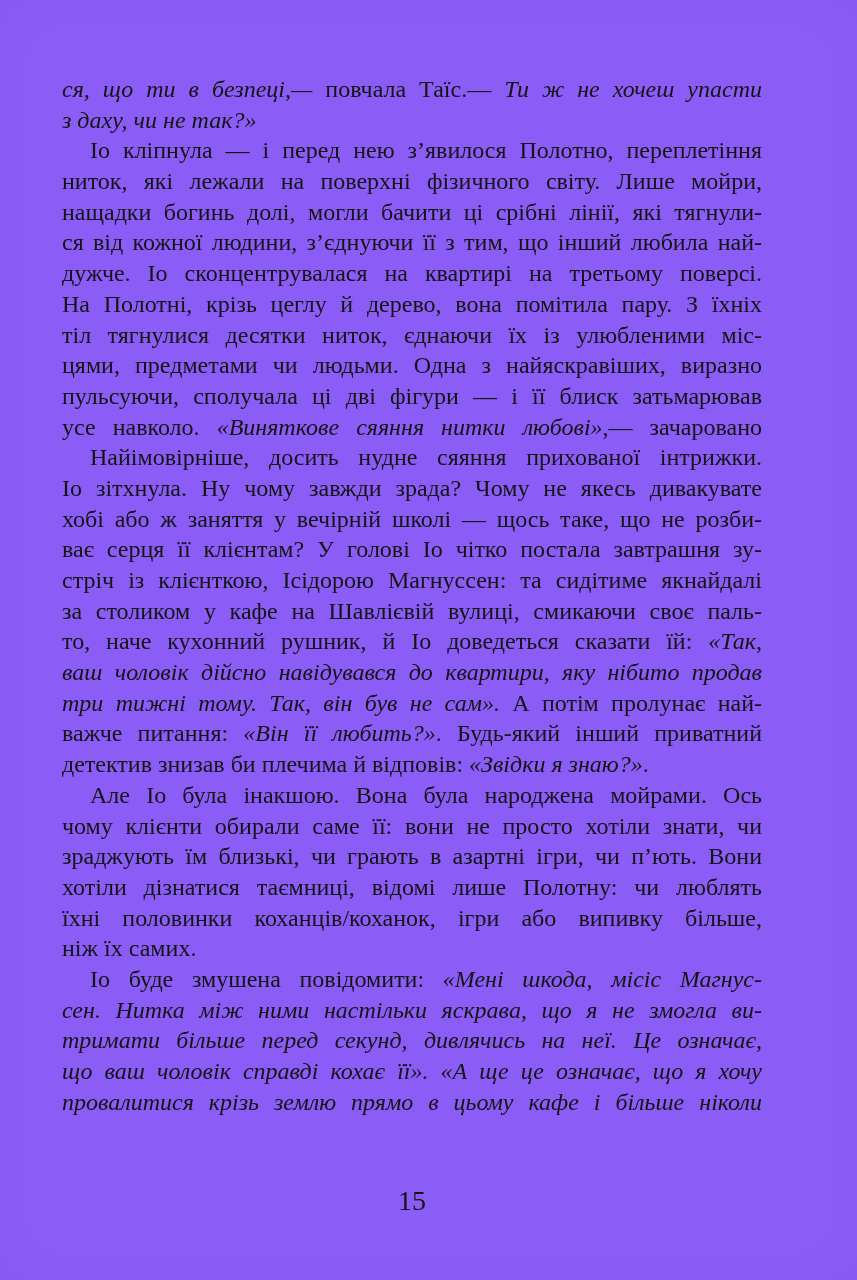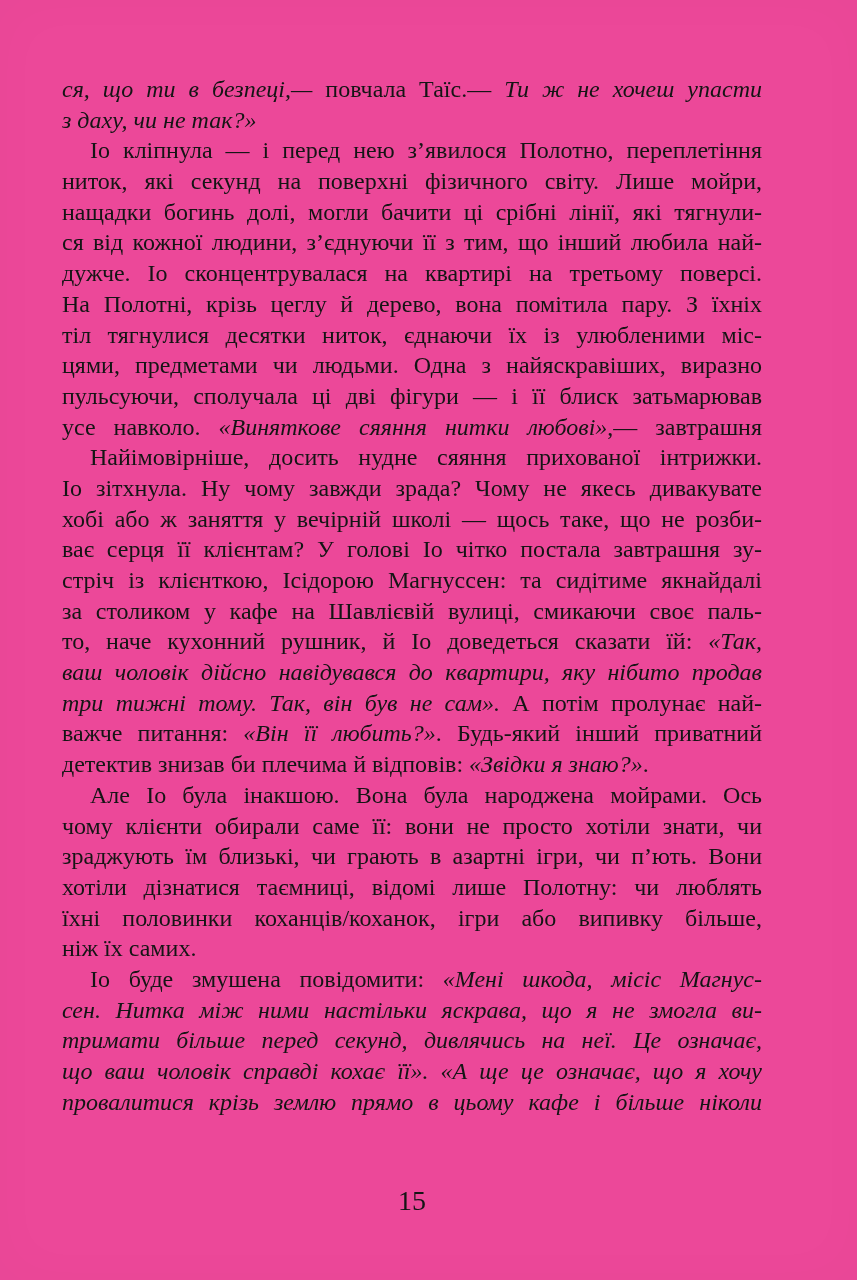--- a/index.html
+++ b/index.html
@@ -51,34 +51,34 @@
     top: 1186px;
     width: 700px;
     text-align: center;
     font-size: 28px;
     line-height: 30px;
   }
 </style>
 </head>
 <body>
 
-<div class="book-page" style="background: #ec4899; color: rgb(21, 21, 21);">
+<div class="book-page" style="background: #8b5cf6; color: rgb(21, 21, 21);">
   <div class="text-block">
       <div class="text-line"><span class="seg-italic">ся, що ти в безпеці,— </span><span class="seg-roman">повчала Таїс.— </span><span class="seg-italic">Ти ж не хочеш упасти</span></div>
       <div class="text-line par-end"><span class="seg-italic">з даху, чи не так?»</span></div>
       <div class="text-line indent"><span class="seg-roman">Іо кліпнула — і перед нею з’явилося Полотно, переплетіння</span></div>
-      <div class="text-line"><span class="seg-roman">ниток, які секунд на поверхні фізичного світу. Лише мойри,</span></div>
+      <div class="text-line"><span class="seg-roman">ниток, які лежали на поверхні фізичного світу. Лише мойри,</span></div>
       <div class="text-line"><span class="seg-roman">нащадки богинь долі, могли бачити ці срібні лінії, які тягнули-</span></div>
       <div class="text-line"><span class="seg-roman">ся від кожної людини, з’єднуючи її з тим, що інший любила най-</span></div>
       <div class="text-line"><span class="seg-roman">дужче. Іо сконцентрувалася на квартирі на третьому поверсі.</span></div>
       <div class="text-line"><span class="seg-roman">На Полотні, крізь цеглу й дерево, вона помітила пару. З їхніх</span></div>
       <div class="text-line"><span class="seg-roman">тіл тягнулися десятки ниток, єднаючи їх із улюбленими міс-</span></div>
       <div class="text-line"><span class="seg-roman">цями, предметами чи людьми. Одна з найяскравіших, виразно</span></div>
       <div class="text-line"><span class="seg-roman">пульсуючи, сполучала ці дві фігури — і її блиск затьмарював</span></div>
-      <div class="text-line"><span class="seg-roman">усе навколо. </span><span class="seg-italic">«Виняткове сяяння нитки любові»</span><span class="seg-roman">,— завтрашня</span></div>
+      <div class="text-line"><span class="seg-roman">усе навколо. </span><span class="seg-italic">«Виняткове сяяння нитки любові»</span><span class="seg-roman">,— зачаровано</span></div>
       <div class="text-line indent"><span class="seg-roman">Найімовірніше, досить нудне сяяння прихованої інтрижки.</span></div>
       <div class="text-line"><span class="seg-roman">Іо зітхнула. Ну чому завжди зрада? Чому не якесь дивакувате</span></div>
       <div class="text-line"><span class="seg-roman">хобі або ж заняття у вечірній школі — щось таке, що не розби-</span></div>
       <div class="text-line"><span class="seg-roman">ває серця її клієнтам? У голові Іо чітко постала завтрашня зу-</span></div>
       <div class="text-line"><span class="seg-roman">стріч із клієнткою, Ісідорою Магнуссен: та сидітиме якнайдалі</span></div>
       <div class="text-line"><span class="seg-roman">за столиком у кафе на Шавлієвій вулиці, смикаючи своє паль-</span></div>
       <div class="text-line"><span class="seg-roman">то, наче кухонний рушник, й Іо доведеться сказати їй: </span><span class="seg-italic">«Так,</span></div>
       <div class="text-line"><span class="seg-italic">ваш чоловік дійсно навідувався до квартири, яку нібито продав</span></div>
       <div class="text-line"><span class="seg-italic">три тижні тому. Так, він був не сам».</span><span class="seg-roman"> А потім пролунає най-</span></div>
       <div class="text-line"><span class="seg-roman">важче питання: </span><span class="seg-italic">«Він її любить?»</span><span class="seg-roman">. Будь-який інший приватний</span></div>

